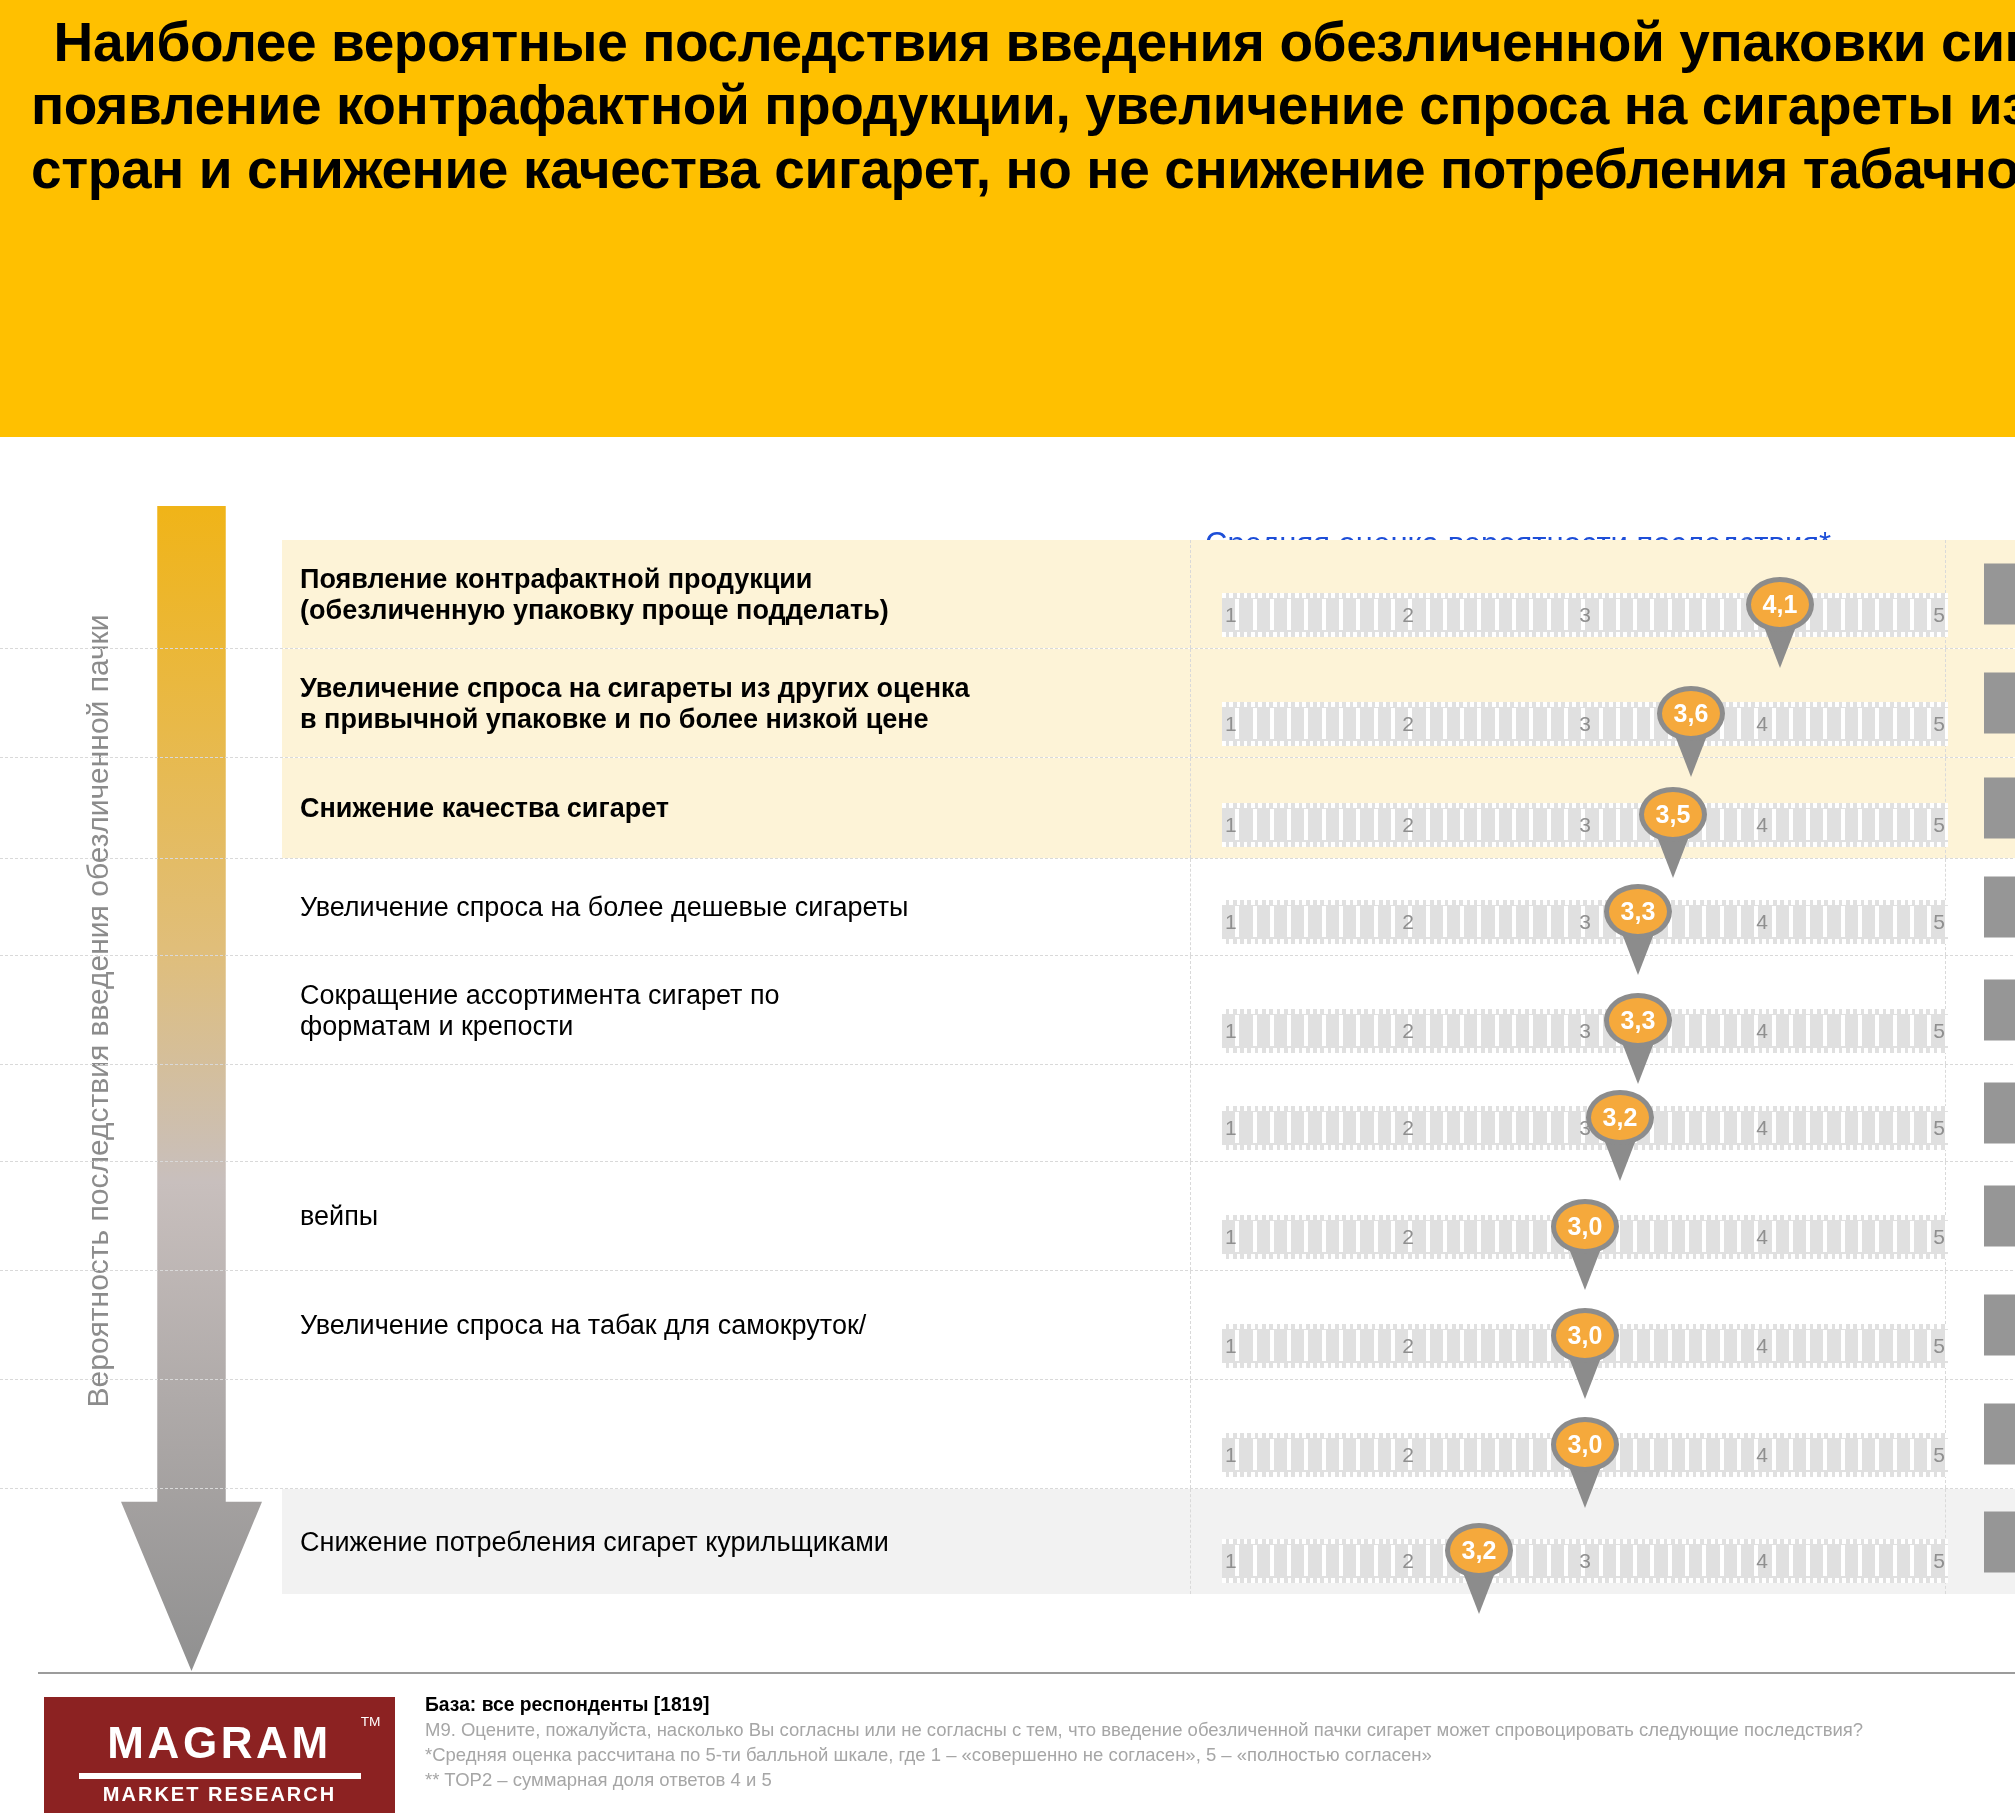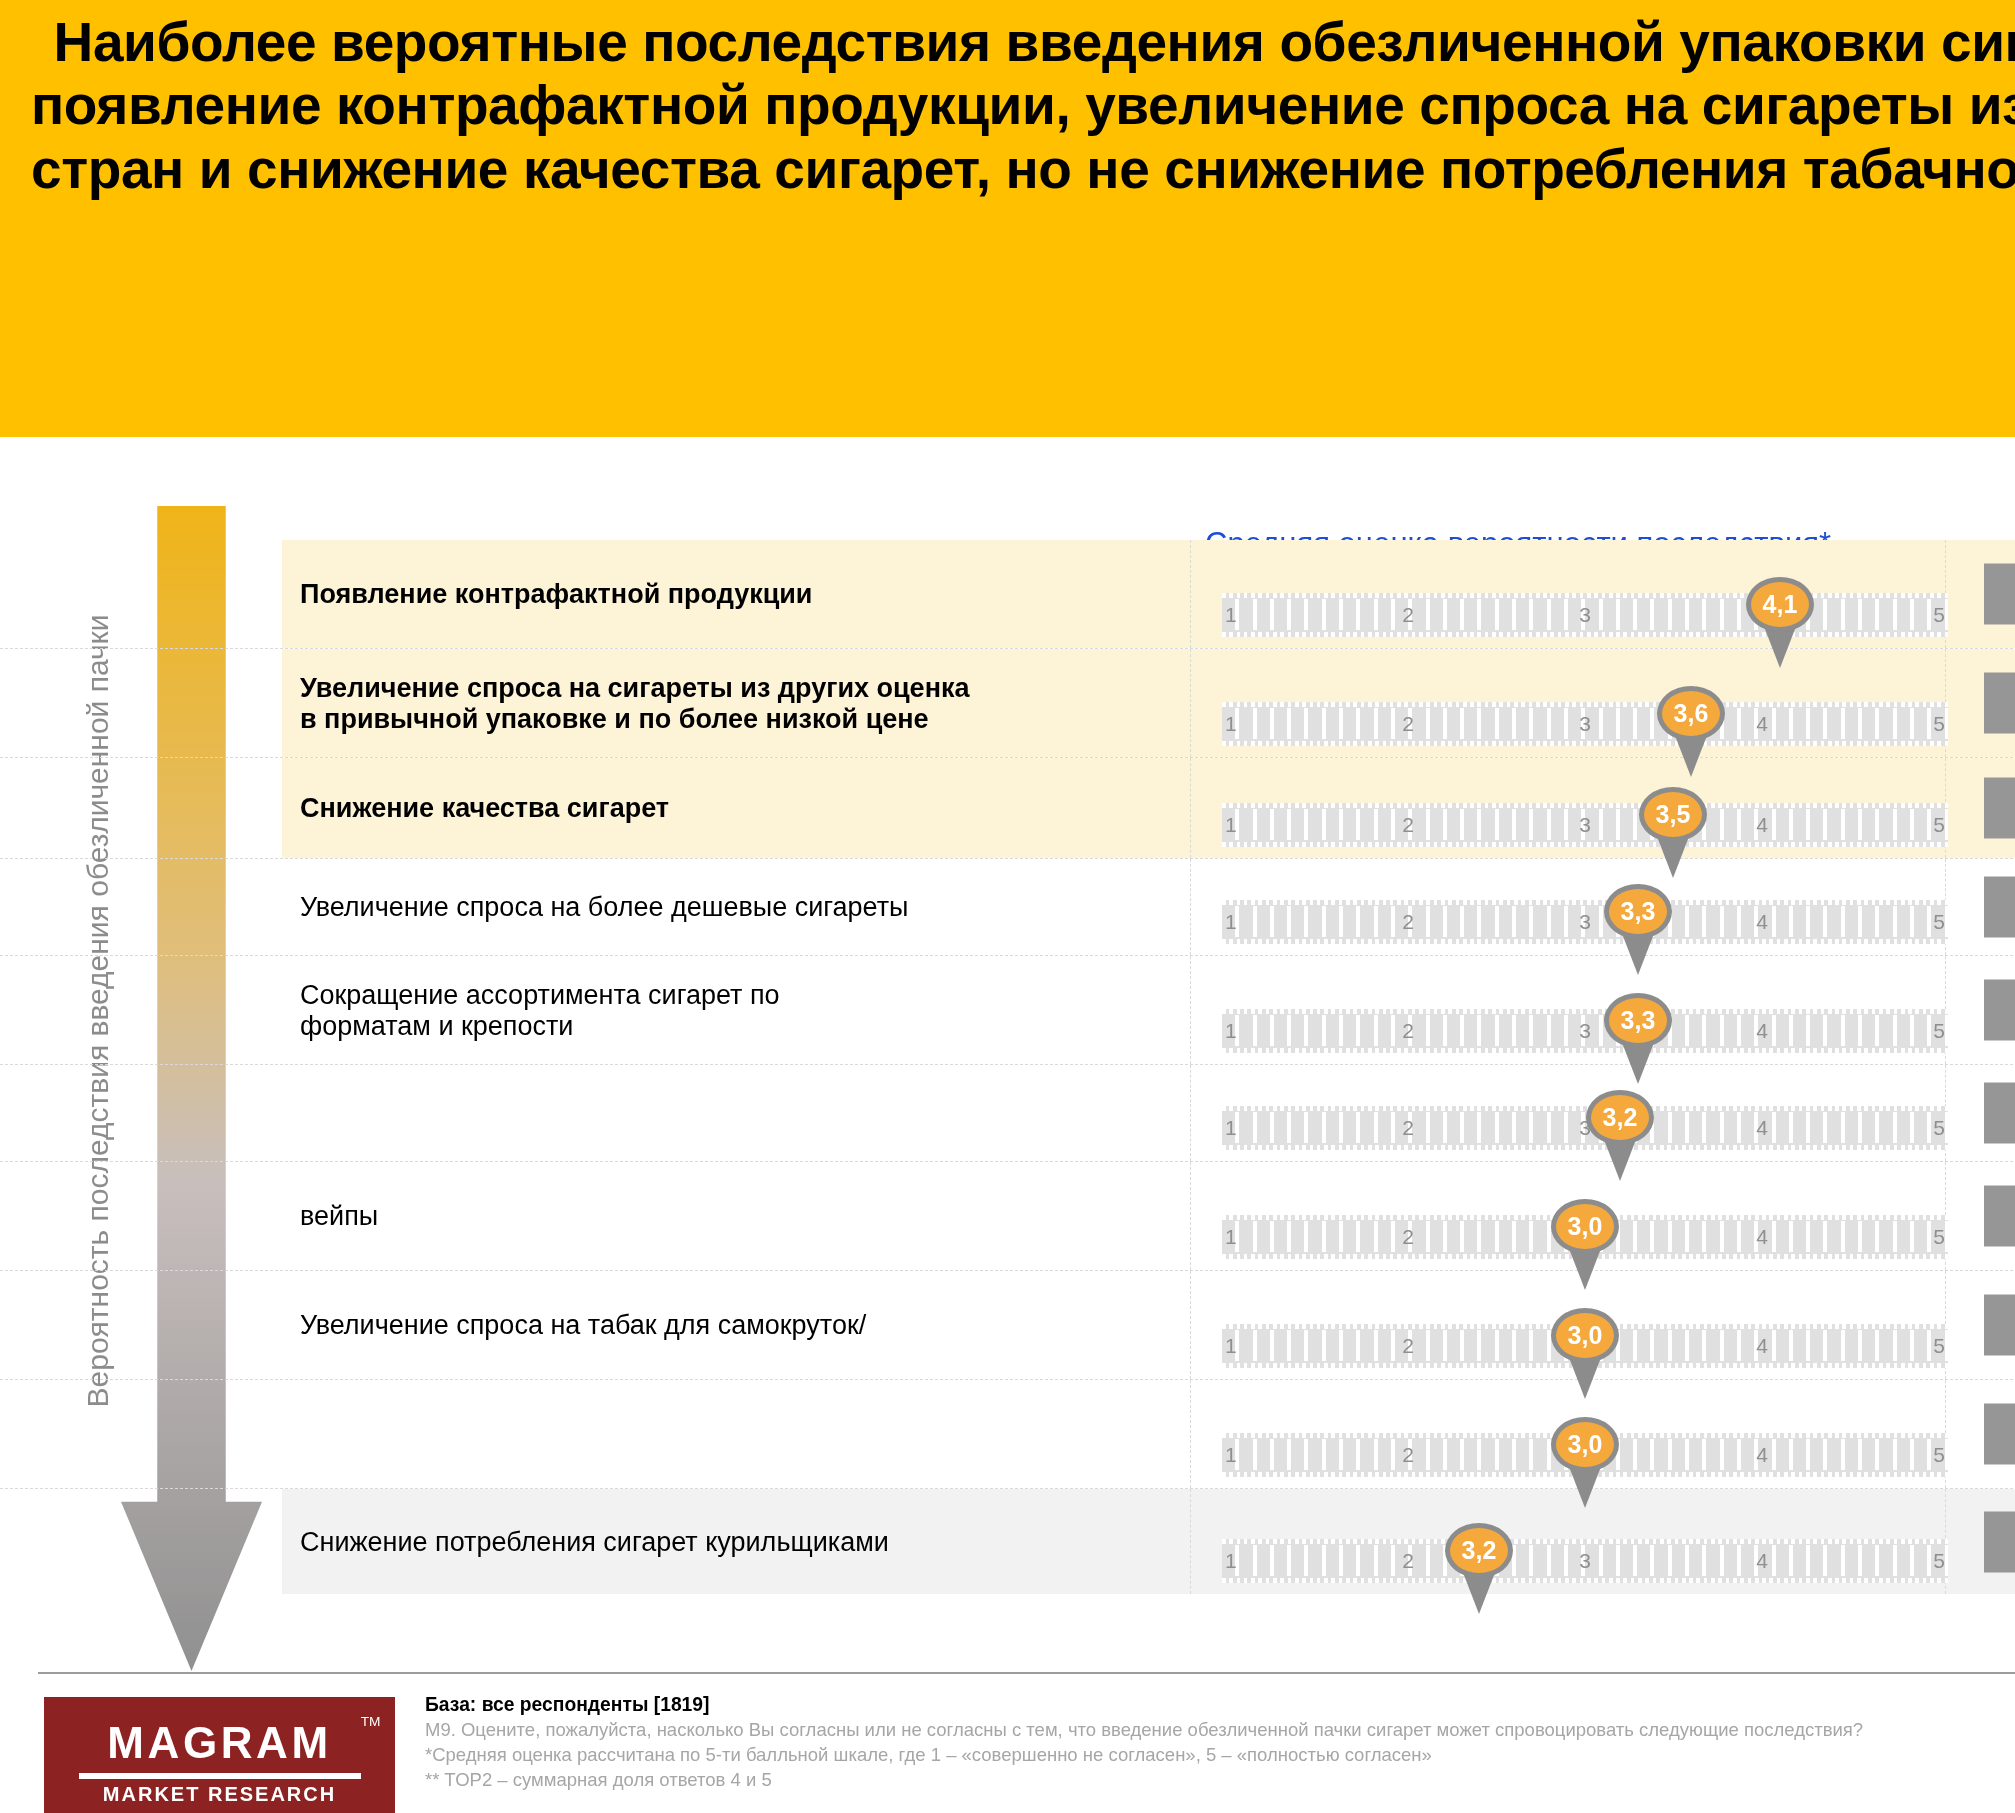--- a/index.html
+++ b/index.html
@@ -268,20 +268,21 @@
 
 <div class="col-header" id="hdr-mean">Средняя оценка вероятности последствия*</div>
 
 <div id="chart">
     <div class="row cream" style="height: 109px;">
       <div class="band-bg"></div>
       <div class="vdiv" id="vdiv-a-0" style="left: 1190px;"></div>
       <div class="vdiv" id="vdiv-b-0" style="left: 1945px;"></div>
       <div class="row-label bold">
         <div>Появление контрафактной продукции</div>
+        <div>(обезличенную упаковку проще подделать)</div>
       </div>
       <div class="ruler-wrap">
         <div class="ruler">
           <div class="ruler-ticks-top"></div>
           <div class="ruler-minor"></div>
           <div class="ruler-ticks-bot"></div>
         </div>
         <div class="tick-num" style="left: 8.9px;">1</div>
         <div class="tick-num" style="left: 186px;">2</div>
         <div class="tick-num" style="left: 363px;">3</div>

